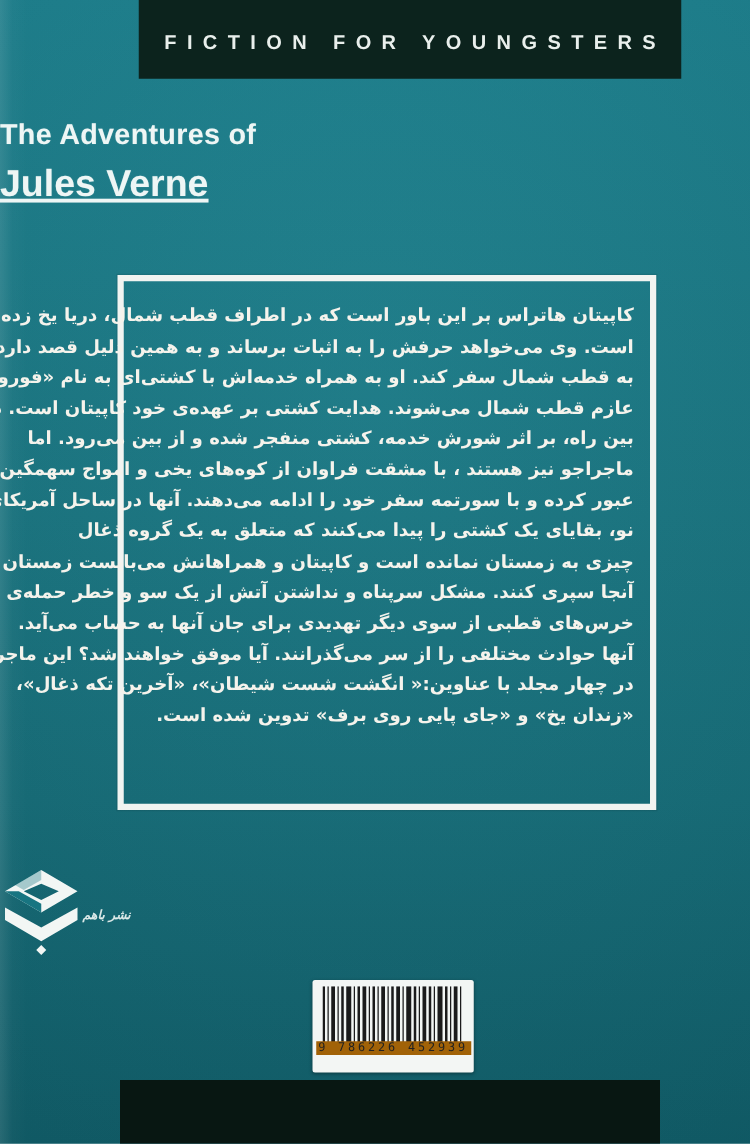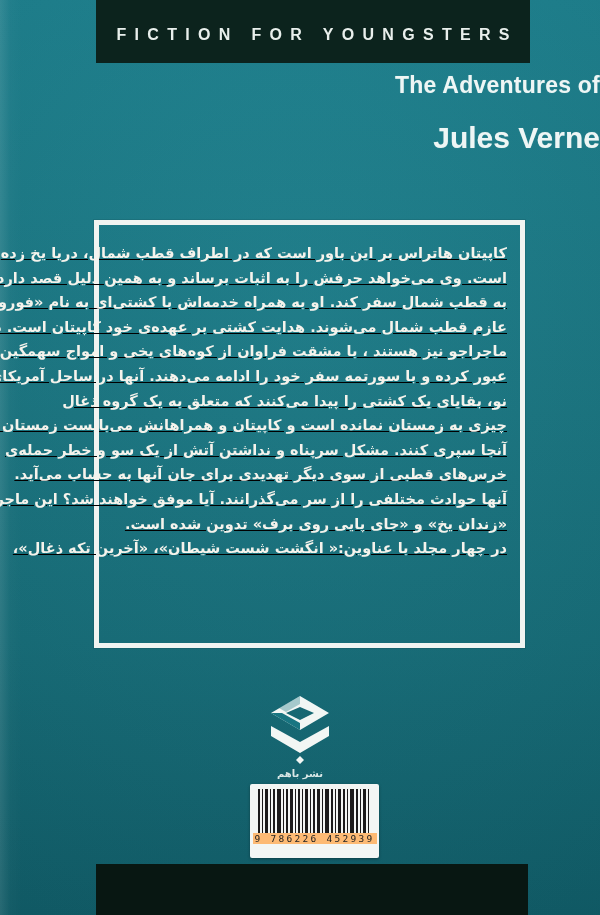--- a/index.html
+++ b/index.html
@@ -19,58 +19,57 @@
     position: absolute; inset: 0;
     background:
       linear-gradient(90deg, rgba(255,255,255,0.10) 0px, rgba(255,255,255,0.02) 10px, rgba(0,0,0,0) 22px),
       radial-gradient(120% 90% at 50% 35%, rgba(255,255,255,0.03), rgba(0,0,0,0.10) 100%);
     pointer-events: none;
   }
 
   
   .top-banner {
     position: absolute;
-    left: 96px; top: 0;
+    left: 111px; top: 0;
     width: 434px; height: 63px;
     background: #0c231d;
     display: flex; align-items: center; justify-content: center;
     padding-top: 6px;
   }
   .top-banner span {
     color: #e9efec;
     font-size: 16px;
     font-weight: bold;
     letter-spacing: 0.52em;
     margin-right: -0.52em; 
     white-space: nowrap;
   }
 
   
   .title-block {
     position: absolute;
-    left: 0; top: 72px;
+    left: 0; top: 94px;
     width: 100%;
-    text-align: right;
+    text-align: left;
     color: #eef6f5;
     text-shadow: 0 0 1px rgba(255,255,255,0.25);
   }
   .title-line1 { font-size: 23px; font-weight: bold; letter-spacing: 0.01em; }
   .title-line2 { font-size: 41px; font-weight: bold; margin-top: 2px; letter-spacing: 0.01em; }
-  .title-author { font-size: 30px; font-weight: bold; margin-top: 22px; }
+  .title-author { font-size: 30px; font-weight: bold; margin-top: 10px; text-decoration: underline; }
 
   
   .synopsis-box {
     position: absolute;
     left: 94px; top: 220px;
     width: 431px; height: 428px;
     border: 5px solid #f1f4f1;
     box-shadow: 0 0 0 1px rgba(0,0,0,0.08);
     padding: 16px 13px 10px 13px;
     direction: rtl;
-    text-decoration: underline;
   }
   .synopsis-line {
     font-family: "DejaVu Sans", sans-serif;
     color: #f5f3ec;
     font-size: 14.5px;
     font-weight: bold;
     line-height: 24.6px;
     text-align: justify;
     text-align-last: justify;
     white-space: nowrap;
@@ -79,21 +78,21 @@
     text-align: right;
     text-align-last: right;
     white-space: normal;
   }
 
   
   .publisher {
     position: absolute;
     left: 0; top: 696px;
     width: 100%;
-    display: flex; flex-direction: column; align-items: center;
+    display: flex; flex-direction: row; align-items: center; font-style: italic;
   }
   .publisher svg { display: block; }
   .publisher-name {
     font-family: "DejaVu Sans", sans-serif;
     direction: rtl;
     color: rgba(240,246,244,0.9);
     font-size: 10px;
     font-weight: bold;
     margin-top: 4px;
     letter-spacing: 0.02em;
@@ -109,21 +108,21 @@
     box-shadow: 0 1px 3px rgba(0,0,0,0.35);
     display: flex; flex-direction: column; align-items: center;
     padding-top: 5px;
   }
   .barcode-number {
     font-family: "DejaVu Sans Mono", monospace;
     font-size: 9.5px;
     color: #222;
     letter-spacing: 0.24em;
     margin-top: -8px;
-    background: #fdba74;
+    background: #a16207;
     padding: 0 2px;
   }
 
   
   .bottom-band {
     position: absolute;
     left: 96px; top: 864px;
     width: 432px; height: 51px;
     background: #081712;
   }
@@ -140,29 +139,30 @@
   <div class="title-block">
     <div class="title-line1">The Adventures of</div>
     <div class="title-author">Jules Verne</div>
   </div>
 
   <div class="synopsis-box">
     <div class="synopsis-line">کاپیتان هاتراس بر این باور است که در اطراف قطب شمال، دریا یخ زده</div>
     <div class="synopsis-line">است. وی می‌خواهد حرفش را به اثبات برساند و به همین دلیل قصد دارد تا</div>
     <div class="synopsis-line">به قطب شمال سفر کند. او به همراه خدمه‌اش با کشتی‌ای به نام «فوروارد»</div>
     <div class="synopsis-line">عازم قطب شمال می‌شوند. هدایت کشتی بر عهده‌ی خود کاپیتان است. در</div>
+    <div class="synopsis-line">بین راه، بر اثر شورش خدمه، کشتی منفجر شده و از بین می‌رود. اما</div>
     <div class="synopsis-line">ماجراجو نیز هستند ، با مشقت فراوان از کوه‌های یخی و امواج سهمگین</div>
     <div class="synopsis-line">عبور کرده و با سورتمه سفر خود را ادامه می‌دهند. آنها در ساحل آمریکای</div>
     <div class="synopsis-line">نو، بقایای یک کشتی را پیدا می‌کنند که متعلق به یک گروه ذغال</div>
     <div class="synopsis-line">چیزی به زمستان نمانده است و کاپیتان و همراهانش می‌بایست زمستان را</div>
     <div class="synopsis-line">آنجا سپری کنند. مشکل سرپناه و نداشتن آتش از یک سو و خطر حمله‌ی</div>
     <div class="synopsis-line">خرس‌های قطبی از سوی دیگر تهدیدی برای جان آنها به حساب می‌آید.</div>
     <div class="synopsis-line">آنها حوادث مختلفی را از سر می‌گذرانند. آیا موفق خواهند شد؟ این ماجرا</div>
+    <div class="synopsis-line">در چهار مجلد با عناوین:« انگشت شست شیطان»، «آخرین تکه ذغال»،</div>
     <div class="synopsis-line last-line">«زندان یخ» و «جای پایی روی برف» تدوین شده است.</div>
-    <div class="synopsis-line">در چهار مجلد با عناوین:« انگشت شست شیطان»، «آخرین تکه ذغال»،</div>
   </div>
 
   <div class="publisher">
     <svg width="66" height="68" viewBox="0 0 66 68">
       <g fill="#f2f6f4">
 
         <path fill-rule="evenodd" d="M33 0 L62 17 L33 34 L4 17 Z  M33 11 L47 17 L33 24 L19 17 Z"></path>
 
         <path d="M4 17 L33 34 L33 27 L15 17 Z" fill="#187581"></path>
         <path d="M33 0 L33 8 L19 16 L12 12 Z" fill="#187581" opacity="0.35"></path>

